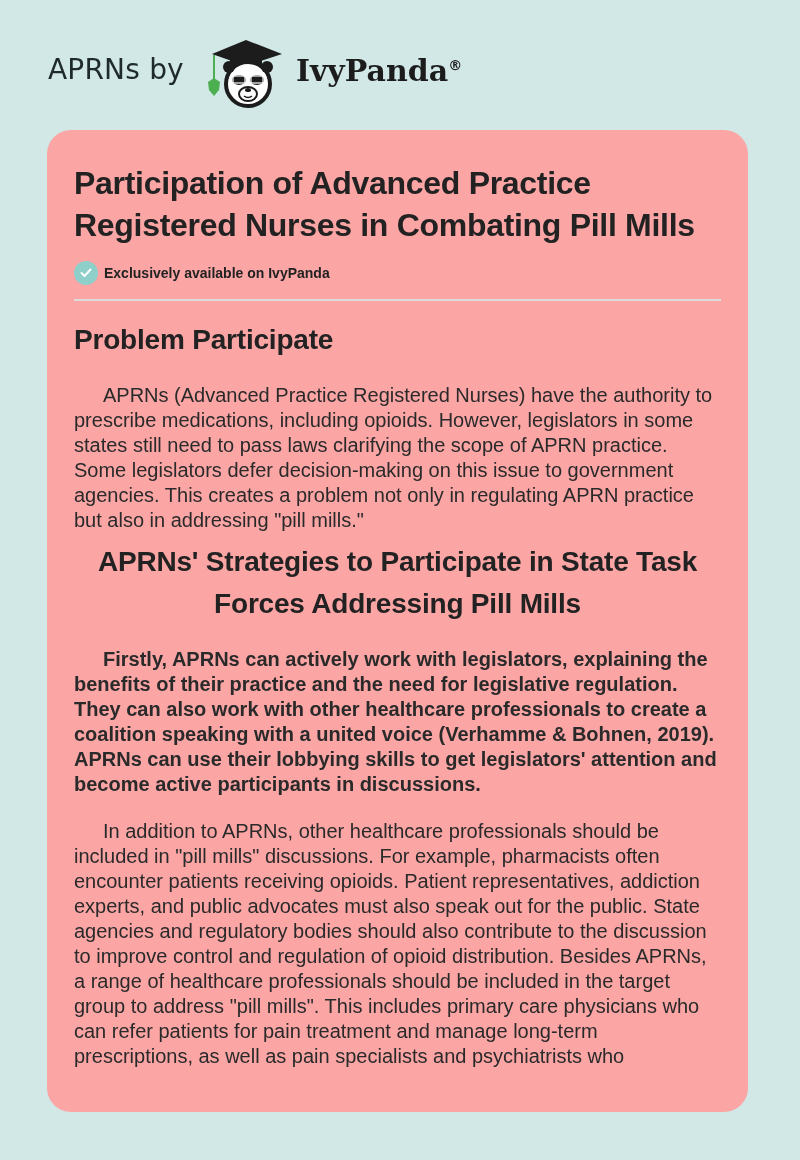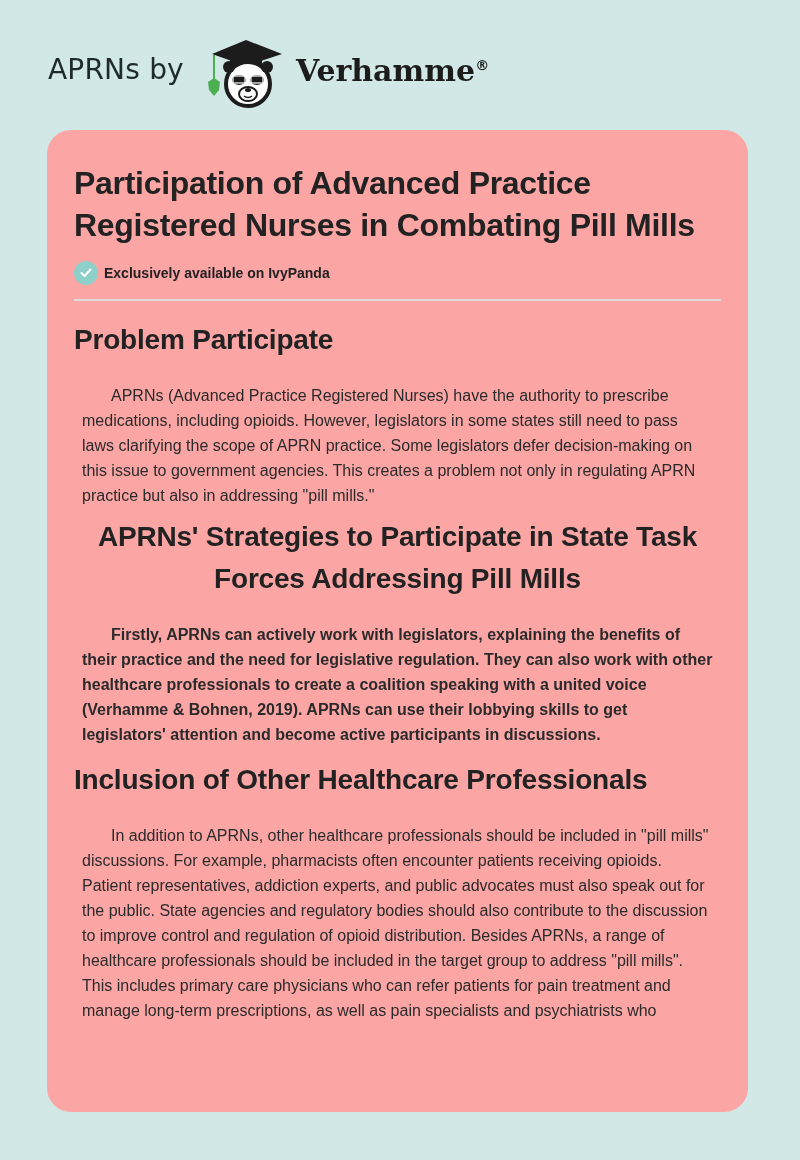--- a/index.html
+++ b/index.html
@@ -44,21 +44,21 @@
       display: flex; align-items: center; justify-content: center; margin-right: 6px;
     }
     .exclusive-text { font-size: 14px; font-weight: bold; color: #222; }
     .divider { height: 2px; background: #dcdcdc; margin-top: 13px; }
 
     h2 {
       font-size: 28px; line-height: 42px; font-weight: bold; margin: 0; color: #222;
       letter-spacing: -0.2px;
     }
     p {
-      font-size: 16px; line-height: 25px; margin: 8px; color: #2a2a2a;
+      font-size: 20px; line-height: 25px; margin: 0; color: #2a2a2a;
       text-indent: 29px;
     }
     .sec1-h { margin-top: 18px; }
     .sec1-p { margin-top: 22px; }
     .sec2-h { margin-top: 8px; text-align: center; }
     .sec2-p { margin-top: 22px; font-weight: bold; }
     .sec3-h { margin-top: 12px; }
     .sec3-p { margin-top: 22px; }
   </style>
 </head>
@@ -82,21 +82,21 @@
 
     <ellipse cx="37" cy="46" rx="7" ry="5" fill="#1c1c1c"></ellipse>
     <ellipse cx="55" cy="46" rx="7" ry="5" fill="#1c1c1c"></ellipse>
     <rect x="31" y="42" width="12" height="7" fill="none" stroke="#ffffff" stroke-width="1.2"></rect>
     <rect x="49" y="42" width="12" height="7" fill="none" stroke="#ffffff" stroke-width="1.2"></rect>
 
     <ellipse cx="46" cy="60" rx="9" ry="7" fill="#ffffff" stroke="#1c1c1c" stroke-width="2"></ellipse>
     <ellipse cx="46" cy="56" rx="3" ry="2" fill="#1c1c1c"></ellipse>
     <path d="M42,62 Q46,65 50,62" stroke="#1c1c1c" stroke-width="1.5" fill="none"></path>
   </svg>
-  <span class="brand-name"><span>Verhamme</span><span class="brand-reg">®</span></span>
+  <span class="brand-name"><span>IvyPanda</span><span class="brand-reg">®</span></span>
 </div>
 
 <div class="card">
   <div class="card-inner">
     <h1>Participation of Advanced Practice Registered Nurses in Combating Pill Mills</h1>
 
     <div class="exclusive">
       <span class="check">
         <svg width="12" height="10" viewBox="0 0 12 10">
             <path d="M1.5,5 L4.5,8 L10.5,1.5" stroke="#ffffff" stroke-width="2" fill="none" stroke-linecap="round" stroke-linejoin="round"></path>
@@ -111,17 +111,16 @@
       <h2 class="sec1-h">Problem Participate</h2>
       <p class="sec1-p">APRNs (Advanced Practice Registered Nurses) have the authority to prescribe medications, including opioids. However, legislators in some states still need to pass laws clarifying the scope of APRN practice. Some legislators defer decision-making on this issue to government agencies. This creates a problem not only in regulating APRN practice but also in addressing "pill mills."</p>
     </section>
 
     <section>
       <h2 class="sec2-h">APRNs' Strategies to Participate in State Task Forces Addressing Pill Mills</h2>
       <p class="sec2-p">Firstly, APRNs can actively work with legislators, explaining the benefits of their practice and the need for legislative regulation. They can also work with other healthcare professionals to create a coalition speaking with a united voice (Verhamme &amp; Bohnen, 2019). APRNs can use their lobbying skills to get legislators' attention and become active participants in discussions.</p>
     </section>
 
     <section>
-      <h2 class="sec3-h">Inclusion of Other Healthcare Professionals</h2>
       <p class="sec3-p">In addition to APRNs, other healthcare professionals should be included in "pill mills" discussions. For example, pharmacists often encounter patients receiving opioids. Patient representatives, addiction experts, and public advocates must also speak out for the public. State agencies and regulatory bodies should also contribute to the discussion to improve control and regulation of opioid distribution. Besides APRNs, a range of healthcare professionals should be included in the target group to address "pill mills". This includes primary care physicians who can refer patients for pain treatment and manage long-term prescriptions, as well as pain specialists and psychiatrists who</p>
     </section>
   </div>
 </div>
 
 </body></html>

